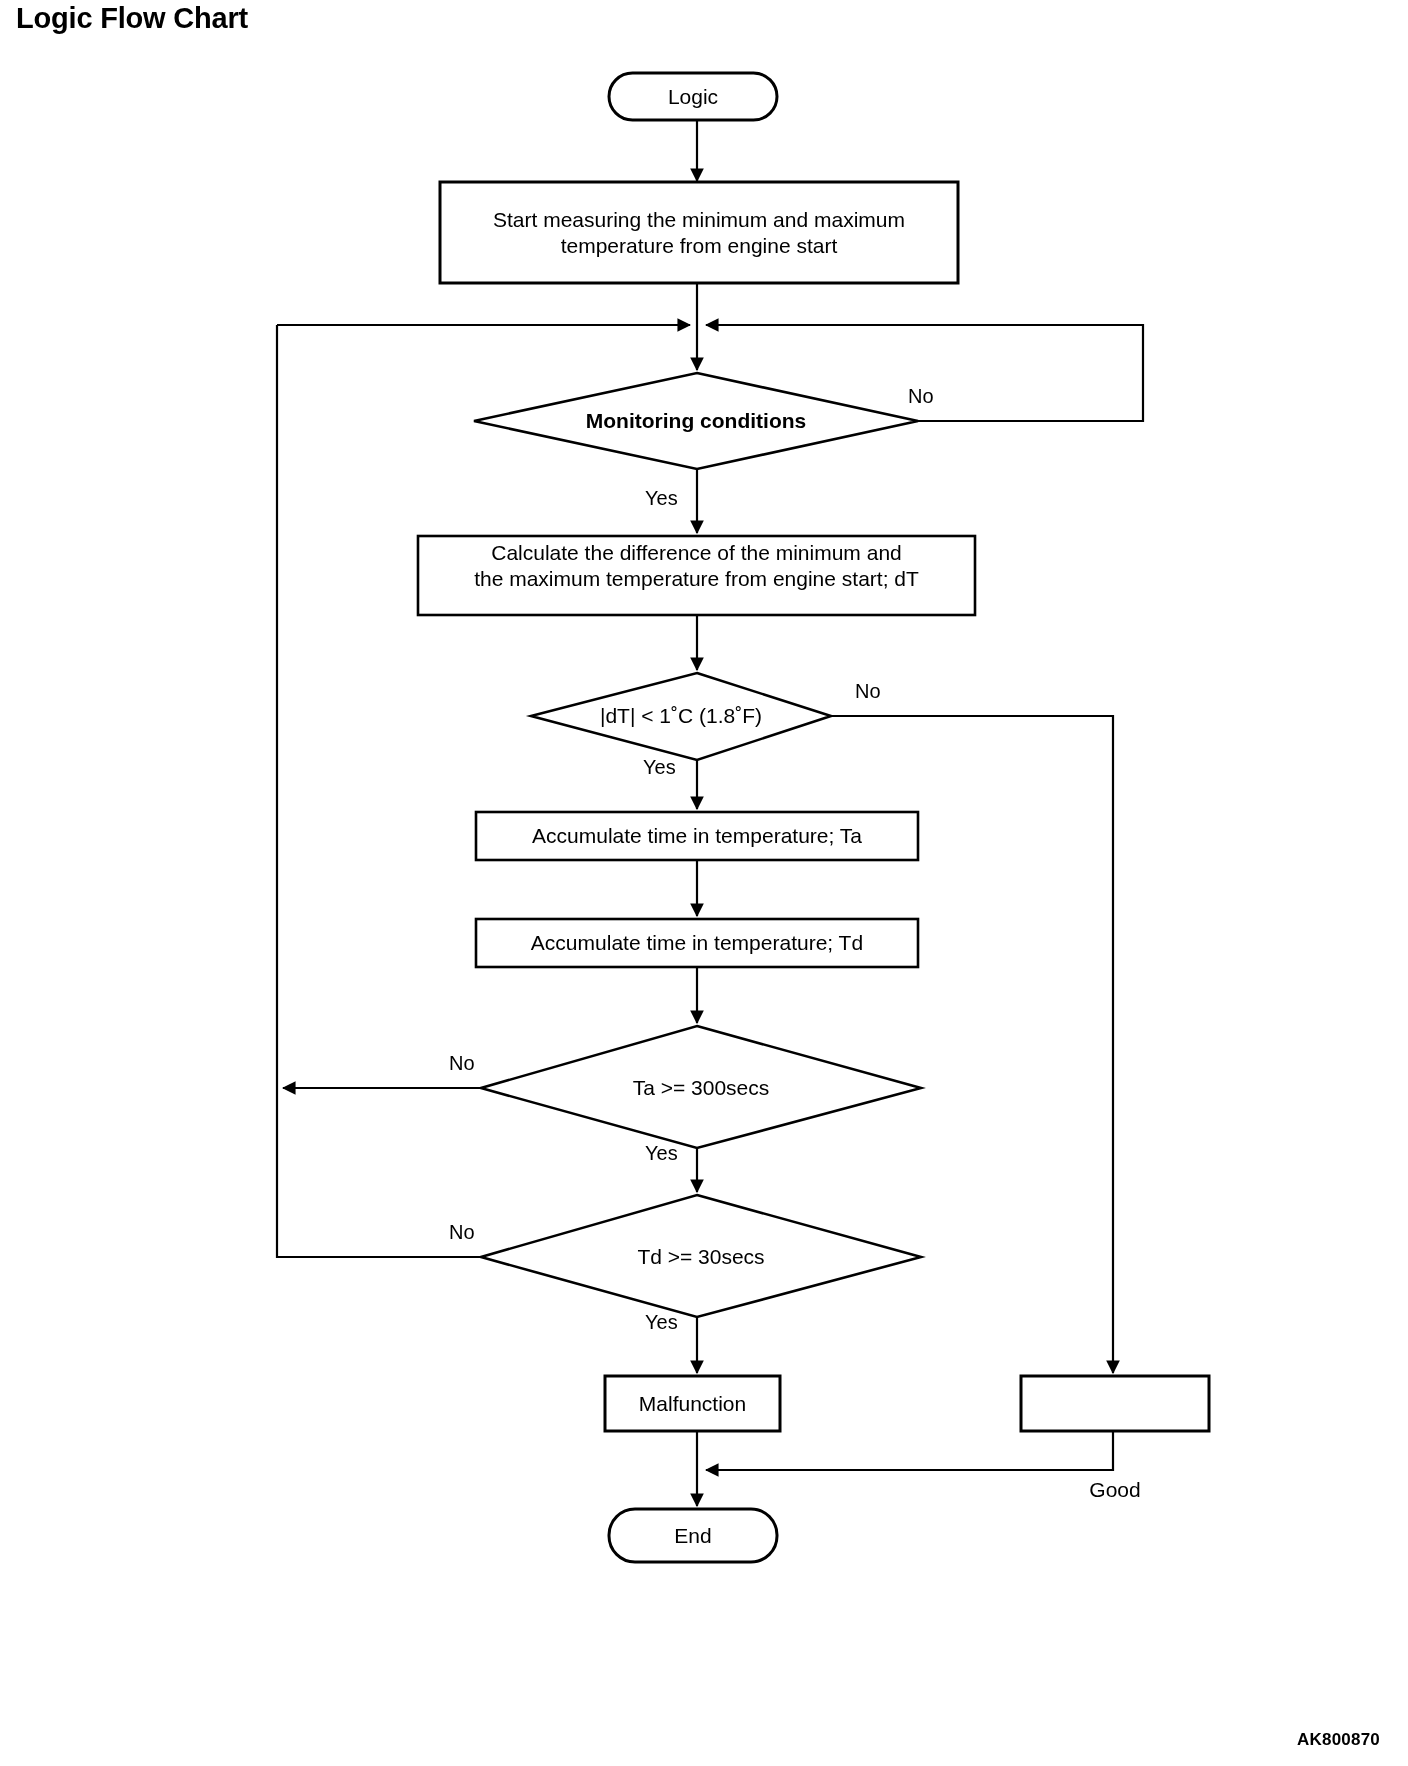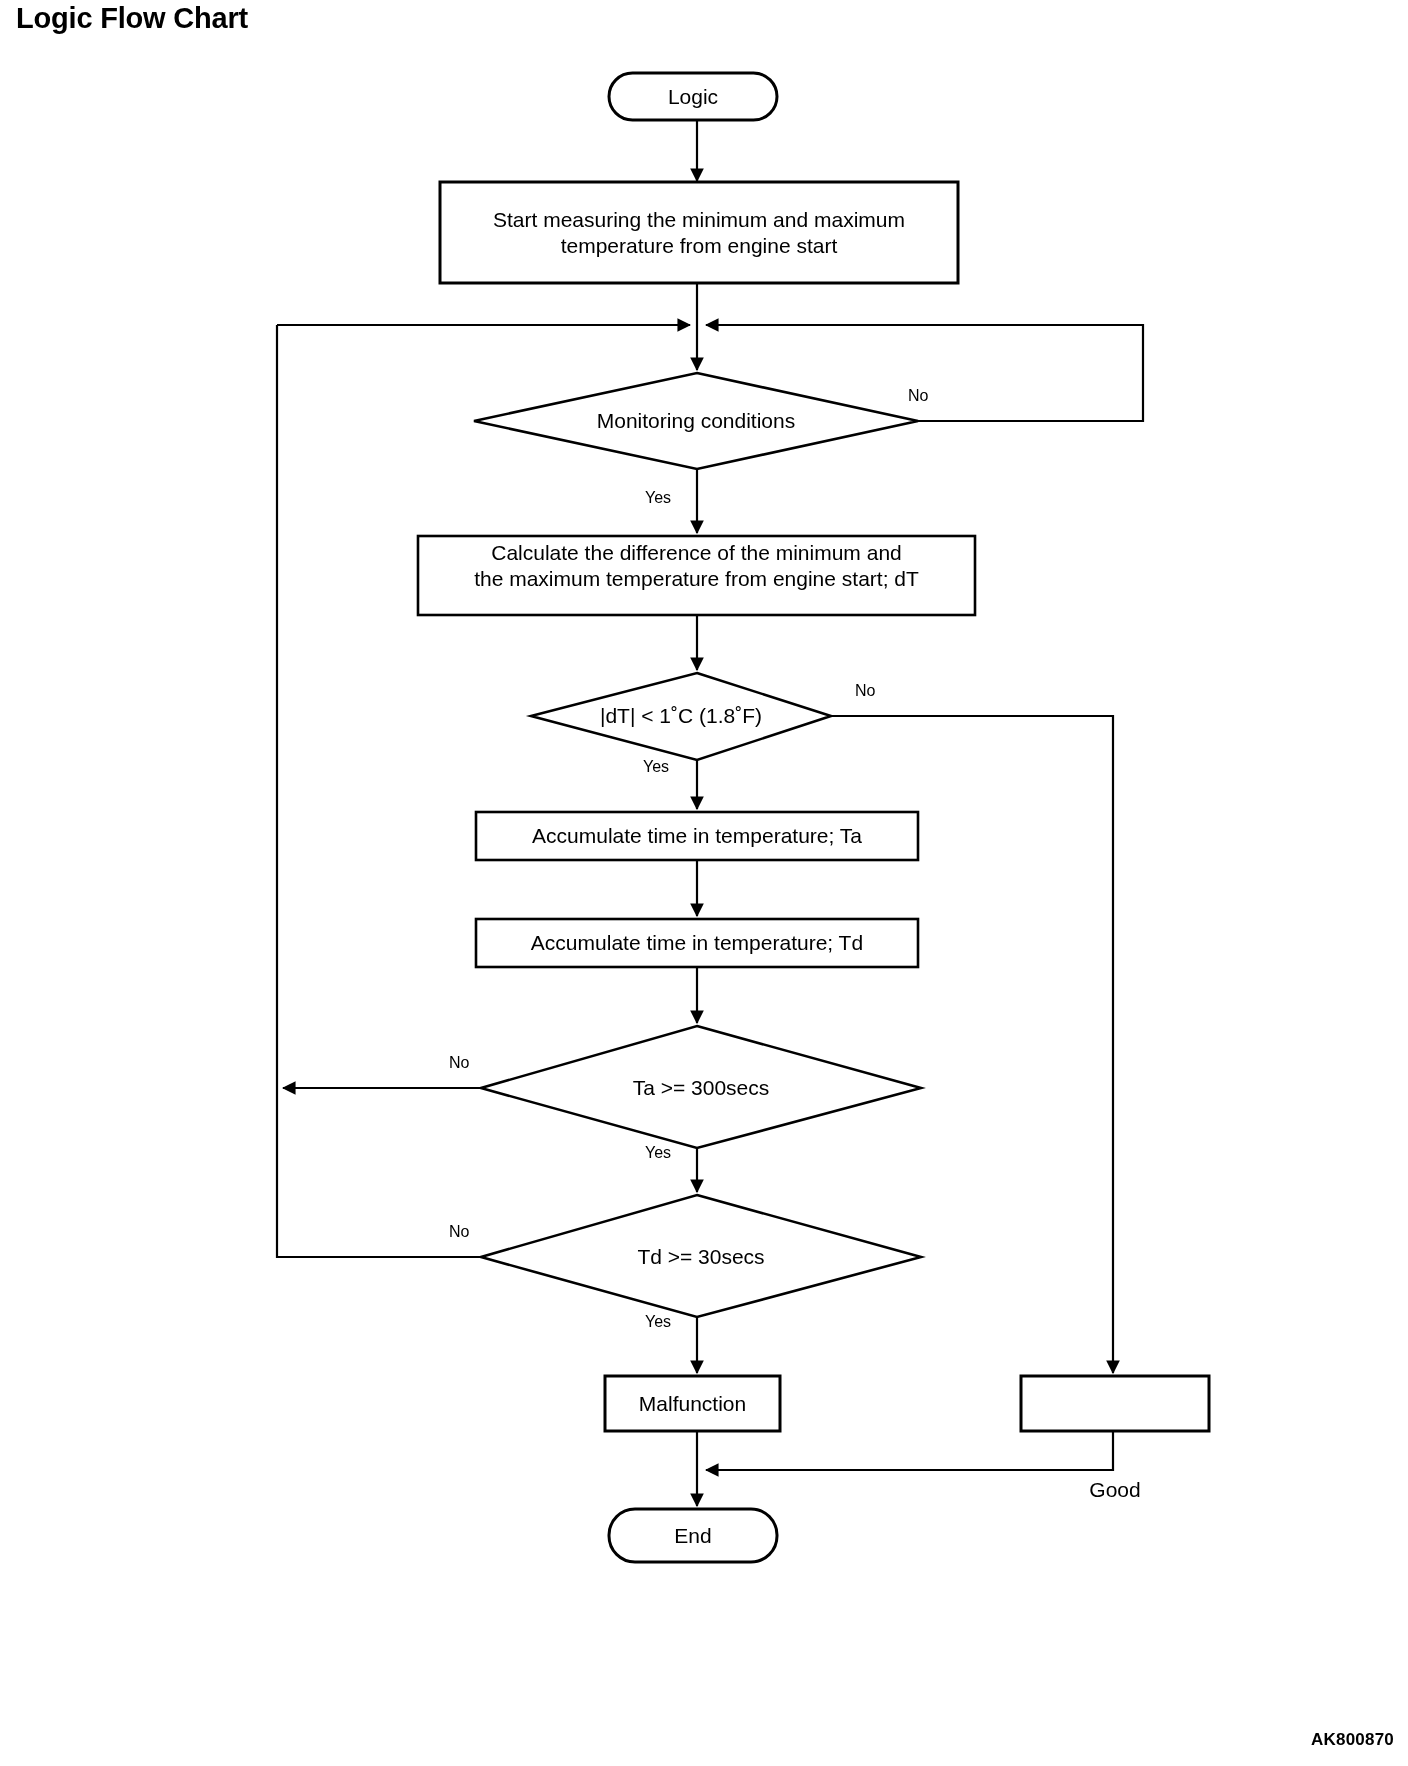--- a/index.html
+++ b/index.html
@@ -14,21 +14,21 @@
   #page-title{
     position:absolute;
     left:16px; top:2px;
     font-size:29px;
     font-weight:bold;
     letter-spacing:-0.2px;
     white-space:nowrap;
   }
   #footer-code{
     position:absolute;
-    right:14px; bottom:16px;
+    right:28px; bottom:16px;
     font-size:17px;
     font-weight:bold;
     letter-spacing:0.2px;
   }
   #chart-canvas{
     position:absolute;
     left:0; top:0;
     width:1408px;
     height:1766px;
   }
@@ -38,21 +38,21 @@
     align-items:center;
     justify-content:center;
     text-align:center;
     font-size:21px;
     line-height:26px;
     white-space:pre-line;
     pointer-events:none;
   }
   .edge-label{
     position:absolute;
-    font-size:16px;
+    font-size:20px;
     line-height:22px;
     white-space:nowrap;
     pointer-events:none;
   }
 </style>
 </head>
 <body>
 
 <div id="page-title">Logic Flow Chart</div>
 
@@ -125,21 +125,21 @@
     <path d="M 1113 1431 L 1113 1470 L 706 1470" marker-end="url(#arrow)" stroke-width="2.2"></path>
 
   </g>
 </svg>
 
 <div class="node-label" style="left:609px; top:73px; width:168px; height:47px;">Logic</div>
 
 <div class="node-label" style="left:440px; top:182px; width:518px; height:101px;">Start measuring the minimum and maximum
 temperature from engine start</div>
 
-<div class="node-label" style="left:474px; top:403px; width:444px; height:36px;">Monitoring conditions</div>
+<div class="node-label" style="left:474px; top:403px; width:444px; height:36px;font-weight:bold;">Monitoring conditions</div>
 
 <div class="node-label" style="left:418px; top:536px; width:557px; height:59px;">Calculate the difference of the minimum and
 the maximum temperature from engine start; dT</div>
 
 <div class="node-label" style="left:531px; top:698px; width:300px; height:36px;">|dT| &lt; 1˚C (1.8˚F)</div>
 
 <div class="node-label" style="left:476px; top:812px; width:442px; height:48px;">Accumulate time in temperature; Ta</div>
 
 <div class="node-label" style="left:476px; top:919px; width:442px; height:48px;">Accumulate time in temperature; Td</div>
 

